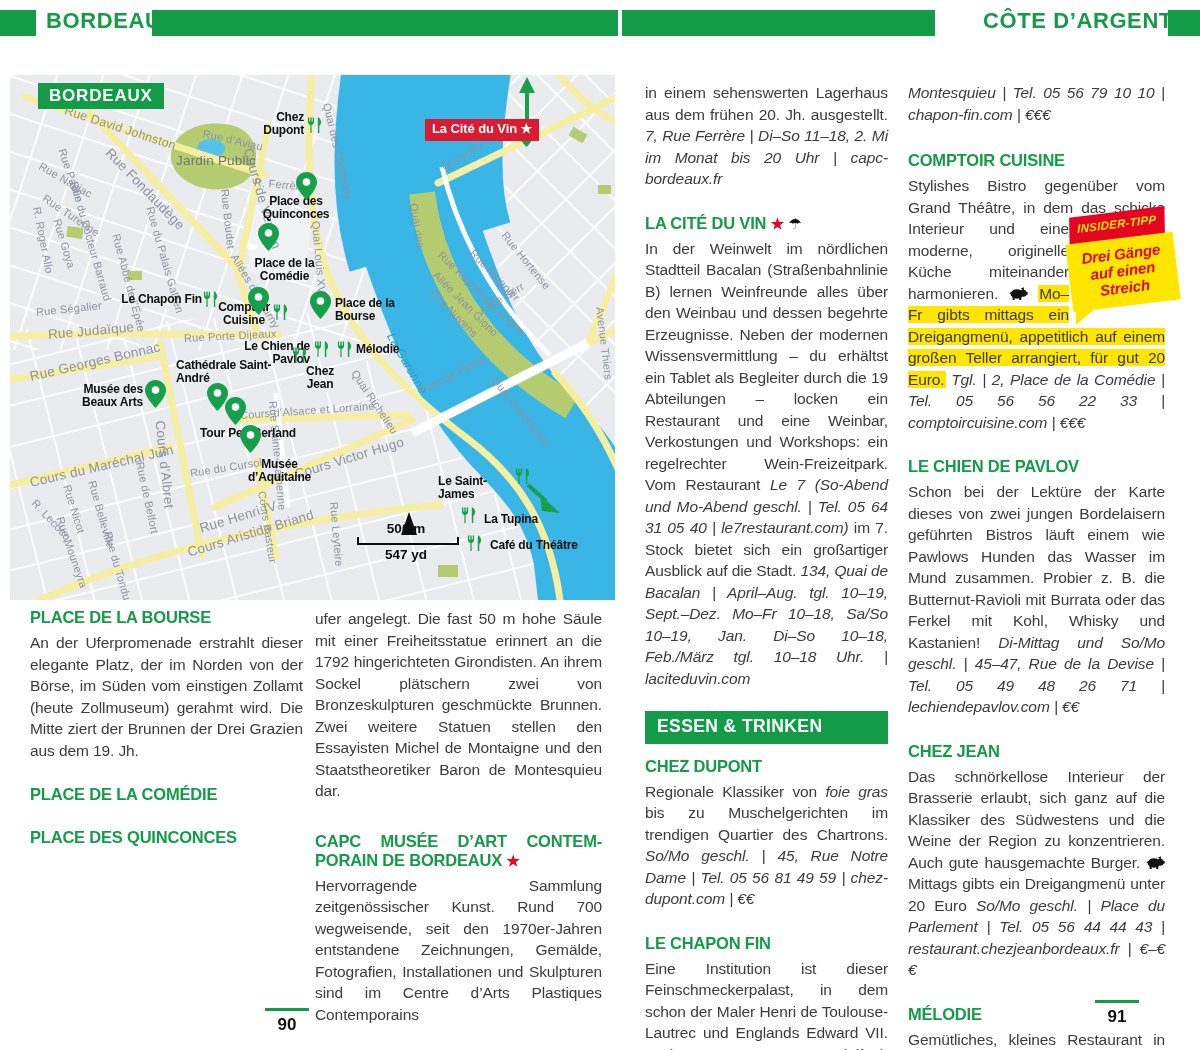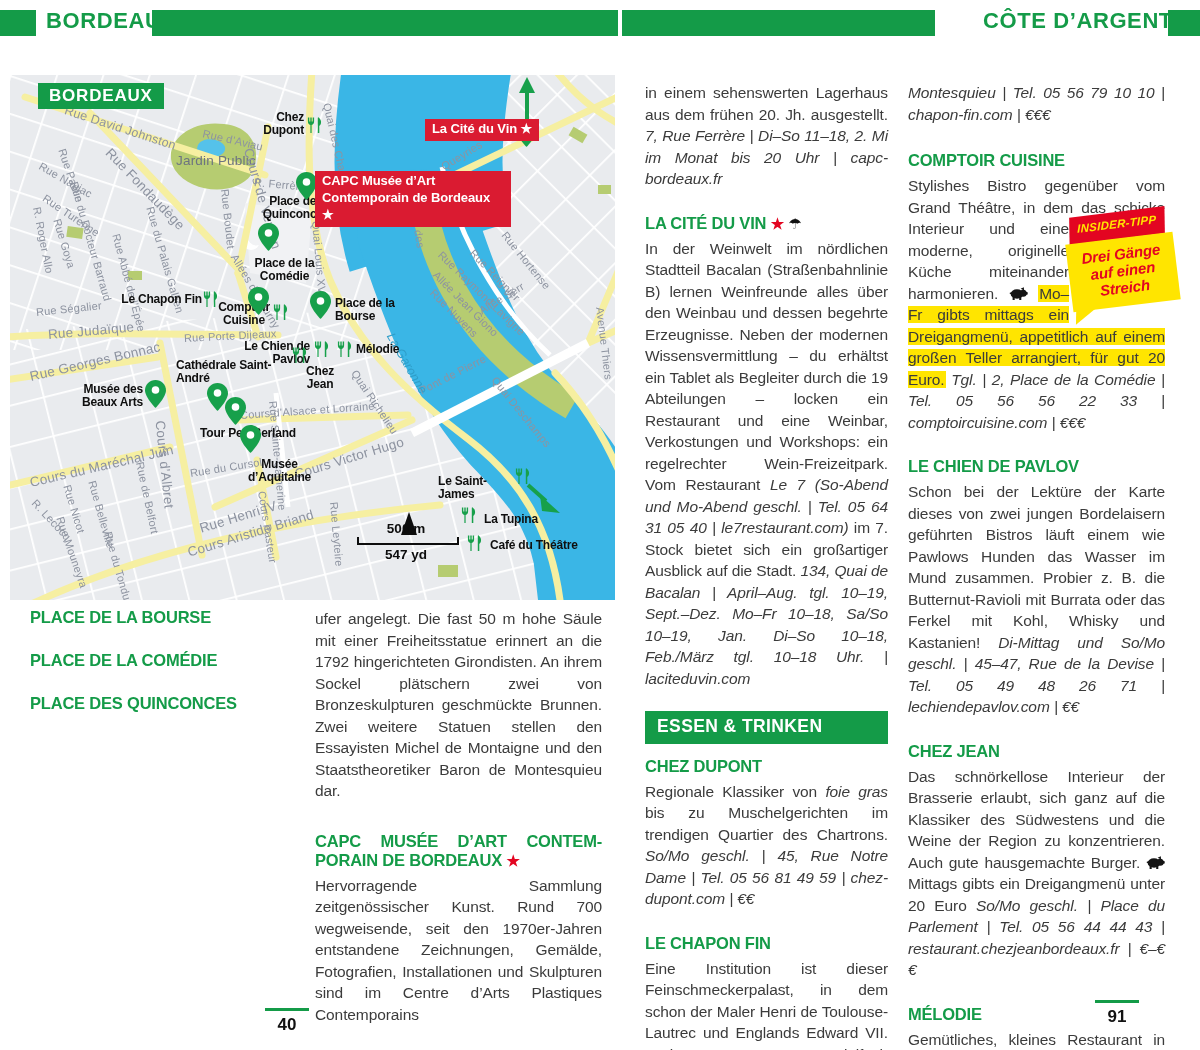--- a/index.html
+++ b/index.html
@@ -277,42 +277,39 @@
         <use href="#def-fk"></use>
       </svg>
     <svg class="fk" viewBox="0 0 16 16" style="left:456px;top:460px">
         <use href="#def-fk"></use>
       </svg>
 
     <div class="redbox" style="left:415px;top:44px;white-space:nowrap">
       <span>La Cité du Vin</span>
       <span class="star-white">★</span>
     </div>
-    <div class="redbox" style="left:305px;top:96px;width:182px">
-      <span>CAPC Musée d’Art Contemporain de Bordeaux</span>
-      <span class="star-white">★</span>
-    </div>
 
     <svg class="mapsvgicon" width="18" height="46" style="left:508px;top:2px">
       <line x1="9" y1="44" x2="9" y2="14" stroke="#17a04b" stroke-width="4"></line>
       <polygon points="9,0 17,16 1,16" fill="#17a04b"></polygon>
     </svg>
     <svg class="mapsvgicon" width="42" height="40" style="left:514px;top:404px">
       <line x1="4" y1="6" x2="22" y2="22" stroke="#17a04b" stroke-width="4"></line>
       <polygon points="16,16 36,34 18,32" fill="#17a04b"></polygon>
     </svg>
 
     <div class="north"></div>
     <div class="scaletxt" style="left:346px;top:446px">500 m</div>
     <div class="scalebar"></div>
     <div class="scaletxt" style="left:346px;top:472px">547 yd</div>
   </div>
 
   <div class="col" style="left:30px;top:608px;width:273px">
     <h3 class="art first">PLACE DE LA BOURSE</h3>
+    <p><span>An der Uferpromenade erstrahlt dieser elegante Platz, der im Norden von der Börse, im Süden vom einstigen Zollamt (heute Zollmuseum) gerahmt wird. Die Mitte ziert der Brunnen der Drei Grazien aus dem 19. Jh.</span></p>
     <h3 class="art">PLACE DE LA COMÉDIE</h3>
     <h3 class="art">PLACE DES QUINCONCES</h3>
   </div>
 
   <div class="col" style="left:315px;top:608px;width:287px">
     <p><span>ufer angelegt. Die fast 50 m hohe Säule mit einer Freiheitsstatue erinnert an die 1792 hingerichteten Girondisten. An ihrem Sockel plätschern zwei von Bronzeskulpturen geschmückte Brunnen. Zwei weitere Statuen stellen den Essayisten Michel de Montaigne und den Staatstheoretiker Baron de Montesquieu dar.</span></p>
     <h3 class="art" style="margin-top:30px"><span>CAPC MUSÉE D’ART CONTEM-PORAIN DE BORDEAUX</span> <span class="star-red">★</span></h3>
     <p><span>Hervorragende Sammlung zeitgenössischer Kunst. Rund 700 wegweisende, seit den 1970er-Jahren entstandene Zeichnungen, Gemälde, Fotografien, Installationen und Skulpturen sind im Centre d’Arts Plastiques Contemporains</span></p>
   </div>
 
@@ -348,16 +345,16 @@
 
     <h3 class="art">CHEZ JEAN</h3>
     <p><span>Das schnörkellose Interieur der Brasserie erlaubt, sich ganz auf die Klassiker des Südwestens und die Weine der Region zu konzentrieren. Auch gute hausgemachte Burger. </span><svg class="pig" viewBox="0 0 19 13">
           <use href="#def-pig"></use>
         </svg> <span>Mittags gibts ein Dreigangmenü unter 20 Euro </span><span class="it">So/Mo geschl. | Place du Parlement | Tel. 05 56 44 44 43 | restaurant.chezjeanbordeaux.fr | €–€€</span></p>
 
     <h3 class="art">MÉLODIE</h3>
     <p><span>Gemütliches, kleines Restaurant in der Altstadt mit kreativen Interpreta-</span></p>
   </div>
 
-  <div class="pagenum" style="left:265px;top:1008px"><span class="rule"></span><span>40</span></div>
+  <div class="pagenum" style="left:265px;top:1008px"><span class="rule"></span><span>90</span></div>
   <div class="pagenum" style="left:1095px;top:1000px"><span class="rule"></span><span>91</span></div>
 
 </div>
 
 </body></html>

